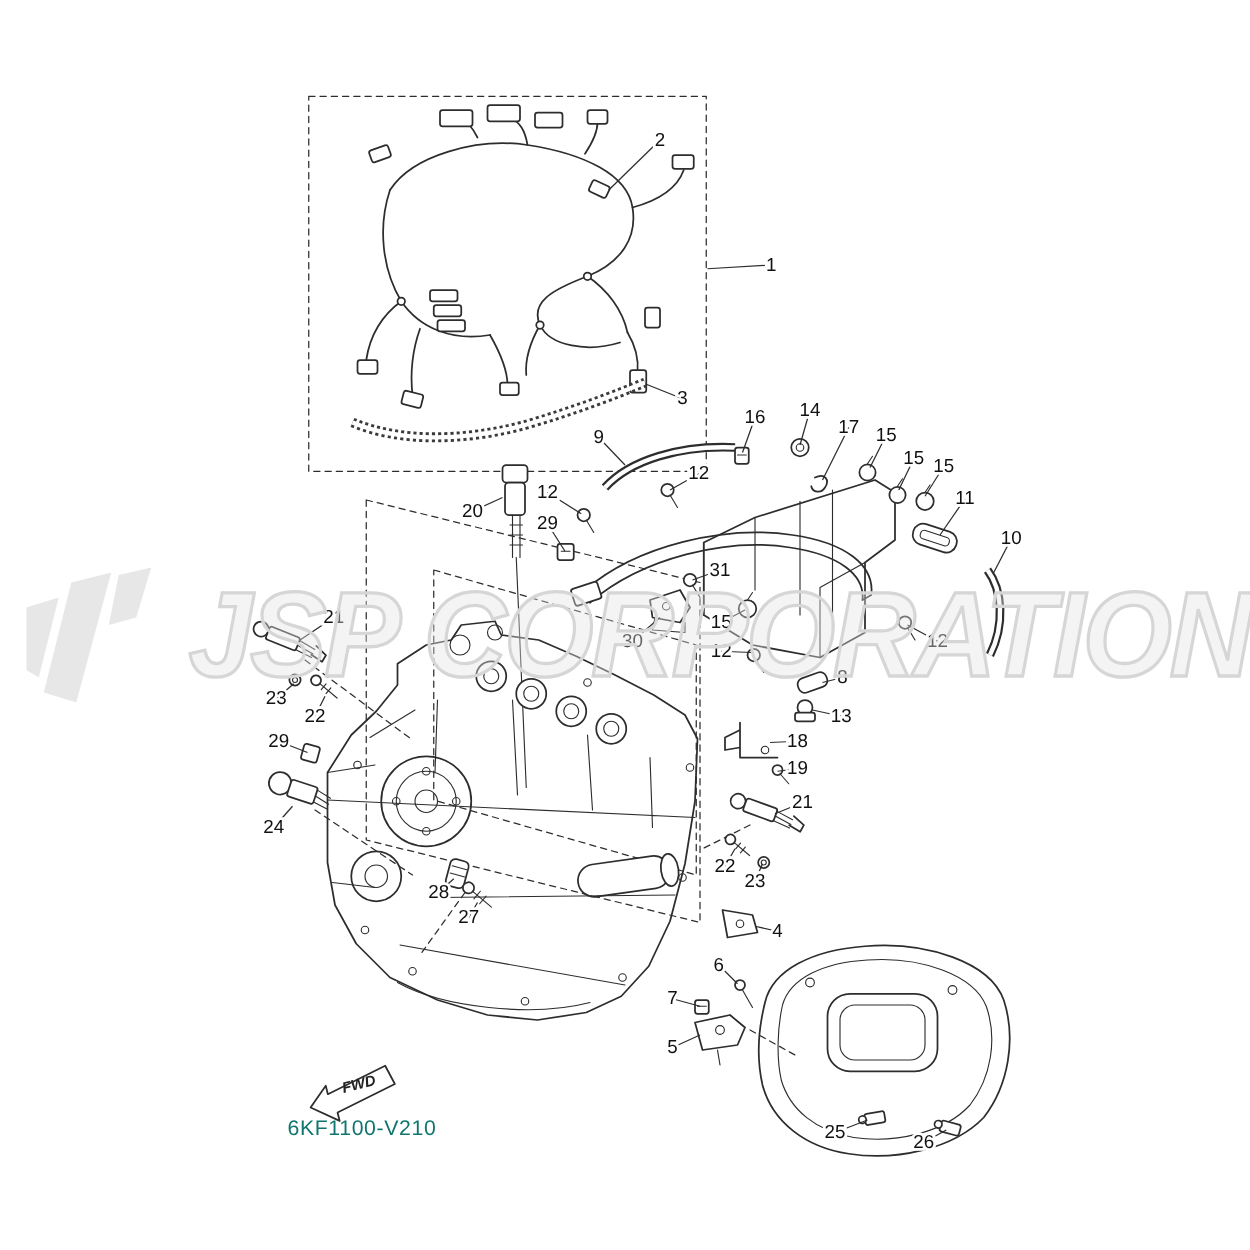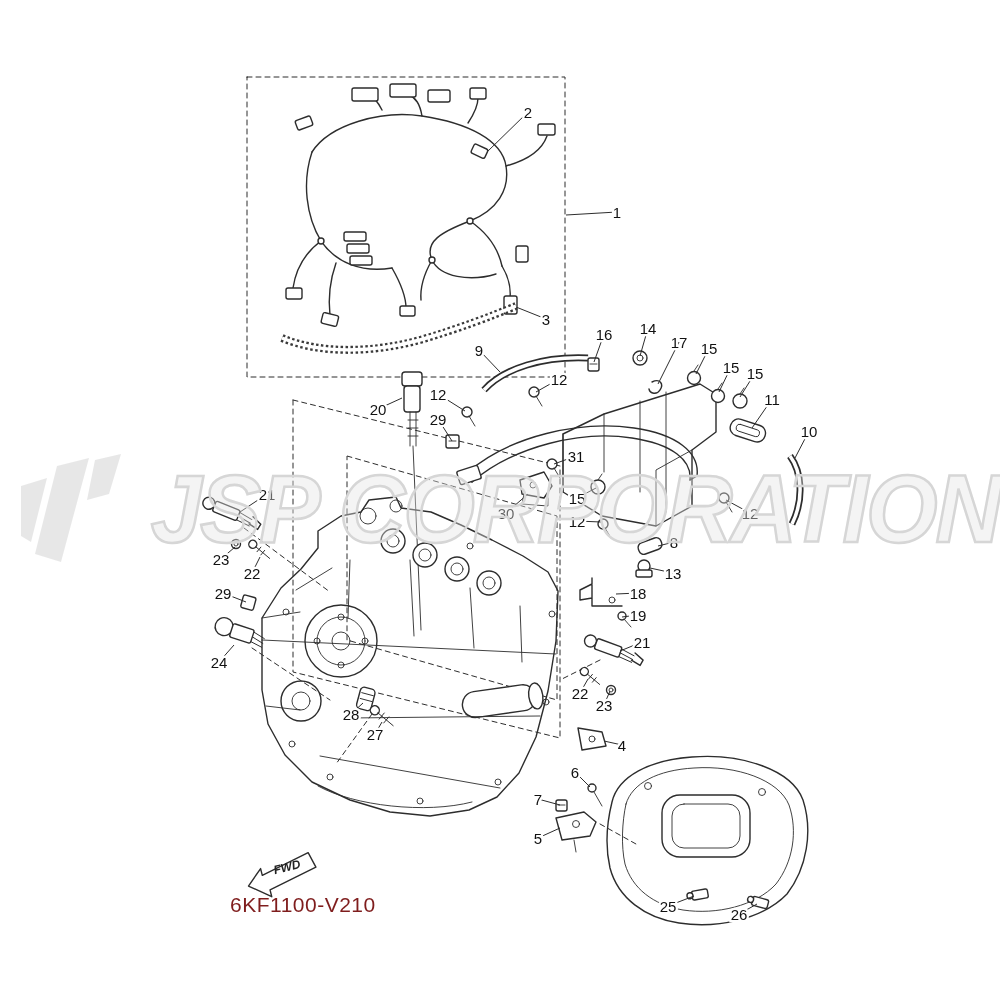--- a/index.html
+++ b/index.html
@@ -16,21 +16,21 @@
   .leader{stroke:#2d2d2d;stroke-width:1}
   .callout{font:15px "Liberation Sans",sans-serif;fill:#111;stroke:#fff;stroke-width:4.5;
            paint-order:stroke;text-anchor:middle;dominant-baseline:central}
   .fwdtext{font:italic bold 12px "Liberation Sans",sans-serif;fill:#222;stroke:none}
   .watermark{position:absolute;left:0;top:452px;width:1000px;display:flex;align-items:center;
              justify-content:flex-end;gap:12px;pointer-events:none}
   .wm-logo{flex:0 0 auto;opacity:.6}
   .wm-text{font-family:"Liberation Sans",sans-serif;font-weight:bold;font-style:italic;
            font-size:92px;letter-spacing:-2px;white-space:nowrap;
            color:rgba(228,228,228,0.40);-webkit-text-stroke:2.5px #d6d6d6;transform:scaleY(1.05)}
-  .diagram-code{position:absolute;left:230px;top:893px;font-size:21px;color:#7f1d1d;letter-spacing:.5px}
+  .diagram-code{position:absolute;left:230px;top:893px;font-size:17px;color:#0f766e;letter-spacing:.5px}
 </style>
 </head>
 <body>
 
 <div class="canvas">
 
   <svg class="art" width="1000" height="1000" viewBox="0 0 1000 1000">
 
     <g>
       <rect x="247" y="77" width="318" height="300" class="ln dash"></rect>

